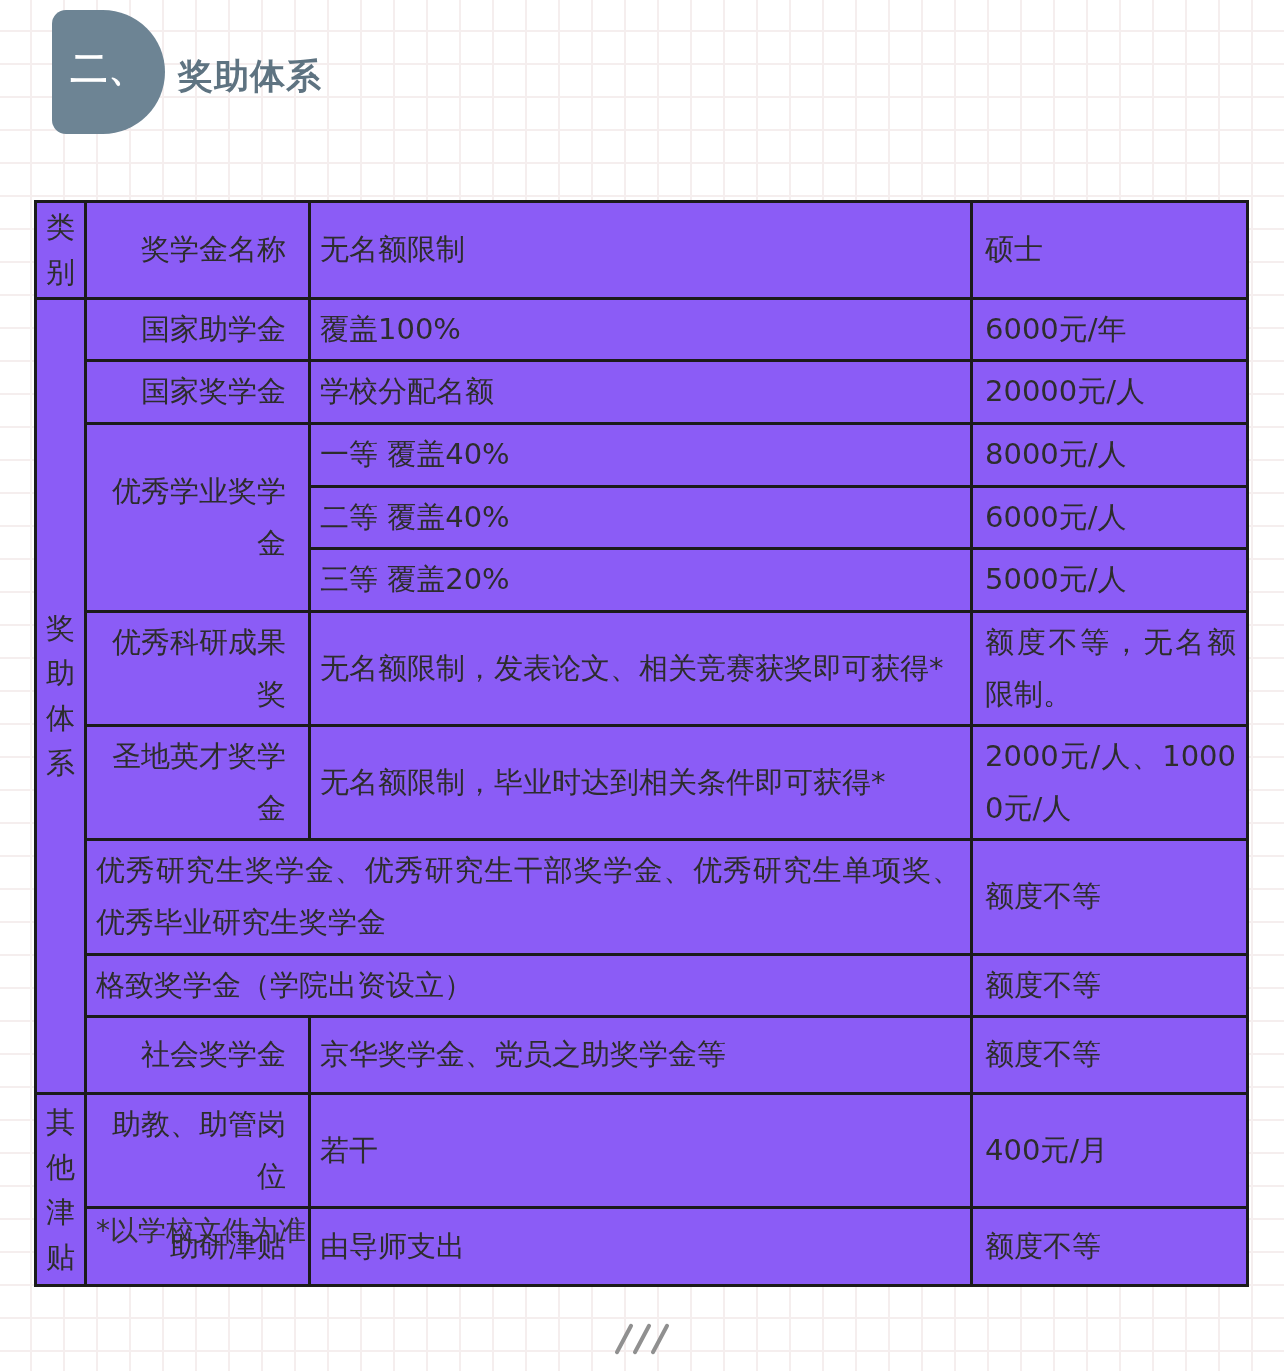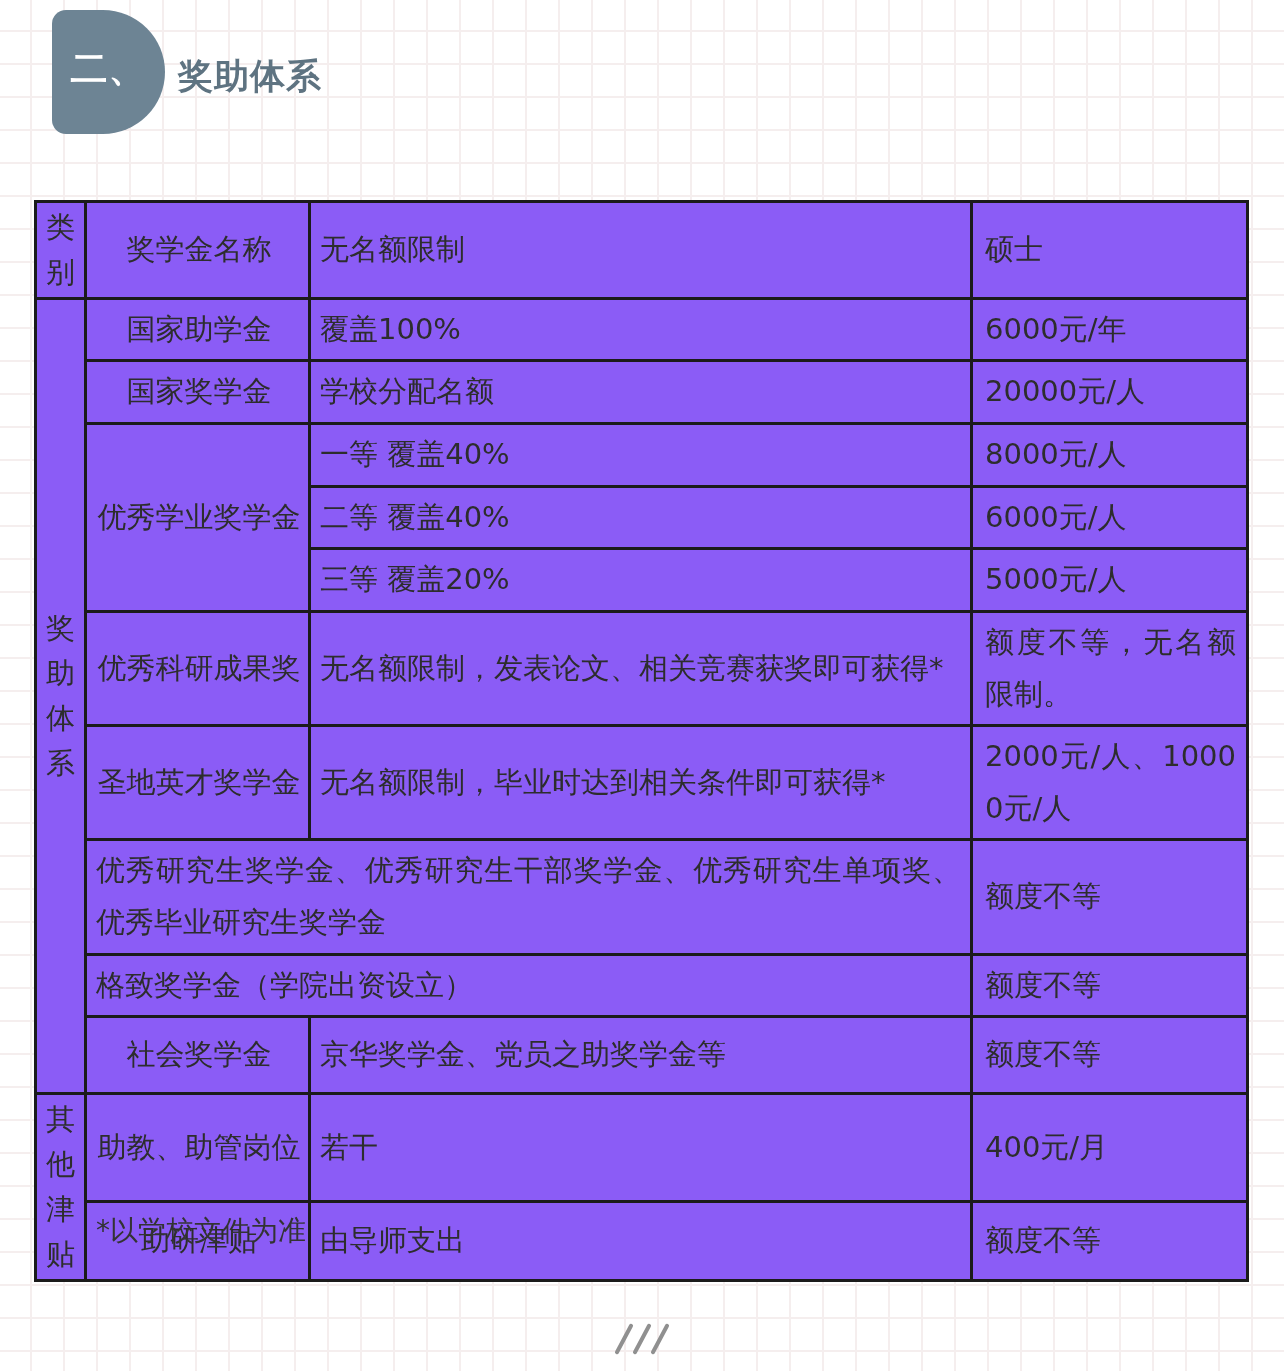--- a/index.html
+++ b/index.html
@@ -30,21 +30,21 @@
   .tblwrap{position:absolute;top:200px;left:34px;}
   table{
     border-collapse:collapse;table-layout:fixed;width:1212px;
     background:#8b5cf6;font-size:29px;color:#2d2d2d;
   }
   td,th{
     border:3px solid #1b1b1b;vertical-align:middle;font-weight:normal;
     word-break:break-all;line-height:1.78;
   }
   .c-cat{width:50px;text-align:center;padding:2px 0;line-height:1.55;}
-  .c-name{text-align:center;padding:4px 6px 4px 9px;}
+  .c-name{text-align:right;padding:4px 22px 4px 9px;}
   .c-quota{text-align:justify;padding:4px 6px 4px 9px;}
   .c-amount{text-align:justify;padding:4px 10px 4px 12px;}
   .c-merged{text-align:justify;padding:4px 9px 4px 9px;}
   
   .footnote{position:absolute;top:1212px;left:96px;font-size:28px;color:#333333;}
   
   .slashes{position:absolute;top:1322px;left:0;width:100%;display:flex;justify-content:center;}
   .slashes .bar{
     width:4px;height:34px;background:#909090;border-radius:2px;
     transform:rotate(28deg);margin:0 7px;

